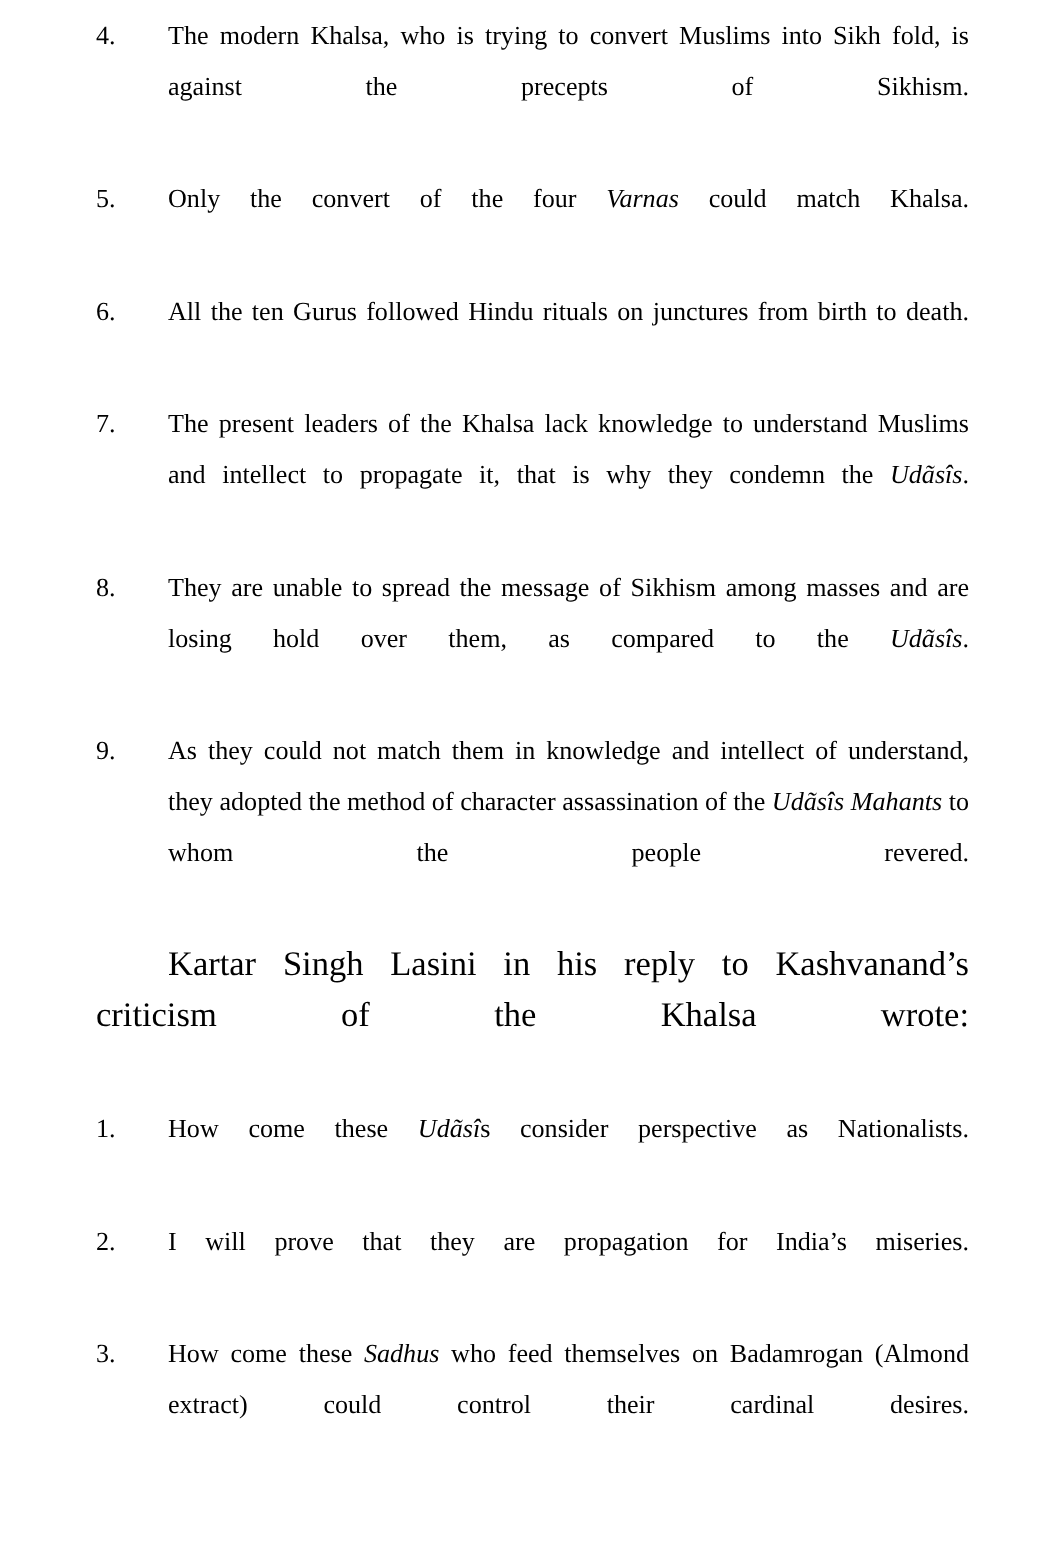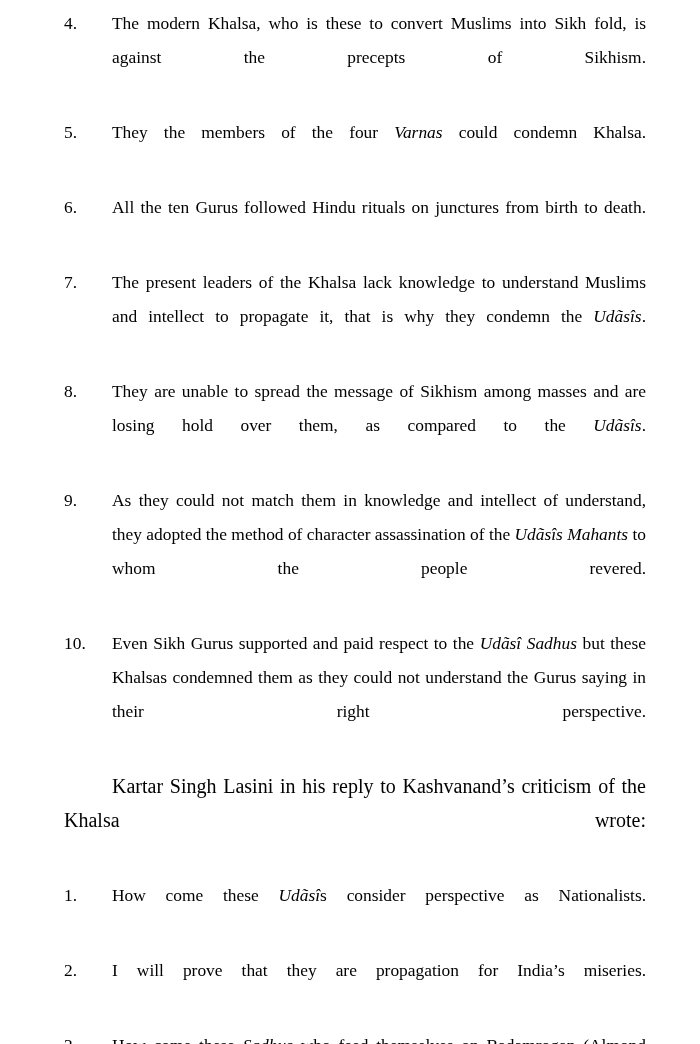--- a/index.html
+++ b/index.html
@@ -60,21 +60,21 @@
   
   .item > .body::after {
     content: "";
     display: inline-block;
     width: 100%;
   }
 
   
   .para {
     margin: 0 0 7px 0;
-    font-size: 20px;
+    font-size: 23px;
     line-height: 34px;
     text-align: justify;
     text-justify: inter-word;
     text-indent: 48px;
   }
   .para::after {
     content: "";
     display: inline-block;
     width: 100%;
   }
@@ -93,45 +93,41 @@
 </style>
 </head>
 <body>
 
 <div id="page">
   <div id="content">
 
     <div id="list-one">
         <div class="item">
           <span class="num">4.</span>
-          <span class="body"><span>The modern Khalsa, who is these to convert Muslims into Sikh fold, is against the precepts of Sikhism.</span></span>
+          <span class="body"><span>The modern Khalsa, who is trying to convert Muslims into Sikh fold, is against the precepts of Sikhism.</span></span>
         </div>
         <div class="item">
           <span class="num">5.</span>
-          <span class="body"><span>They the members of the four </span><i>Varnas</i><span> could condemn Khalsa.</span></span>
+          <span class="body"><span>Only the convert of the four </span><i>Varnas</i><span> could match Khalsa.</span></span>
         </div>
         <div class="item">
           <span class="num">6.</span>
           <span class="body"><span>All the ten Gurus followed Hindu rituals on junctures from birth to death.</span></span>
         </div>
         <div class="item">
           <span class="num">7.</span>
           <span class="body"><span>The present leaders of the Khalsa lack knowledge to understand Muslims and intellect to propagate it, that is why they condemn the </span><i>Udãsîs</i><span>.</span></span>
         </div>
         <div class="item">
           <span class="num">8.</span>
           <span class="body"><span>They are unable to spread the message of Sikhism among masses and are losing hold over them, as compared to the </span><i>Udãsîs</i><span>.</span></span>
         </div>
         <div class="item">
           <span class="num">9.</span>
           <span class="body"><span>As they could not match them in knowledge and intellect of understand, they adopted the method of character assassination of the </span><i>Udãsîs Mahants</i><span> to whom the people revered.</span></span>
-        </div>
-        <div class="item">
-          <span class="num">10.</span>
-          <span class="body"><span>Even Sikh Gurus supported and paid respect to the </span><i>Udãsî Sadhus</i><span> but these Khalsas condemned them as they could not understand the Gurus saying in their right perspective.</span></span>
         </div>
       </div>
 
     <p class="para gap-before" id="transition-para"><span>Kartar Singh Lasini in his reply to Kashvanand’s criticism of the Khalsa wrote:</span></p>
 
     <div id="list-two">
         <div class="item">
           <span class="num">1.</span>
           <span class="body"><span>How come these </span><i>Udãsî</i><span>s consider perspective as Nationalists.</span></span>
         </div>

